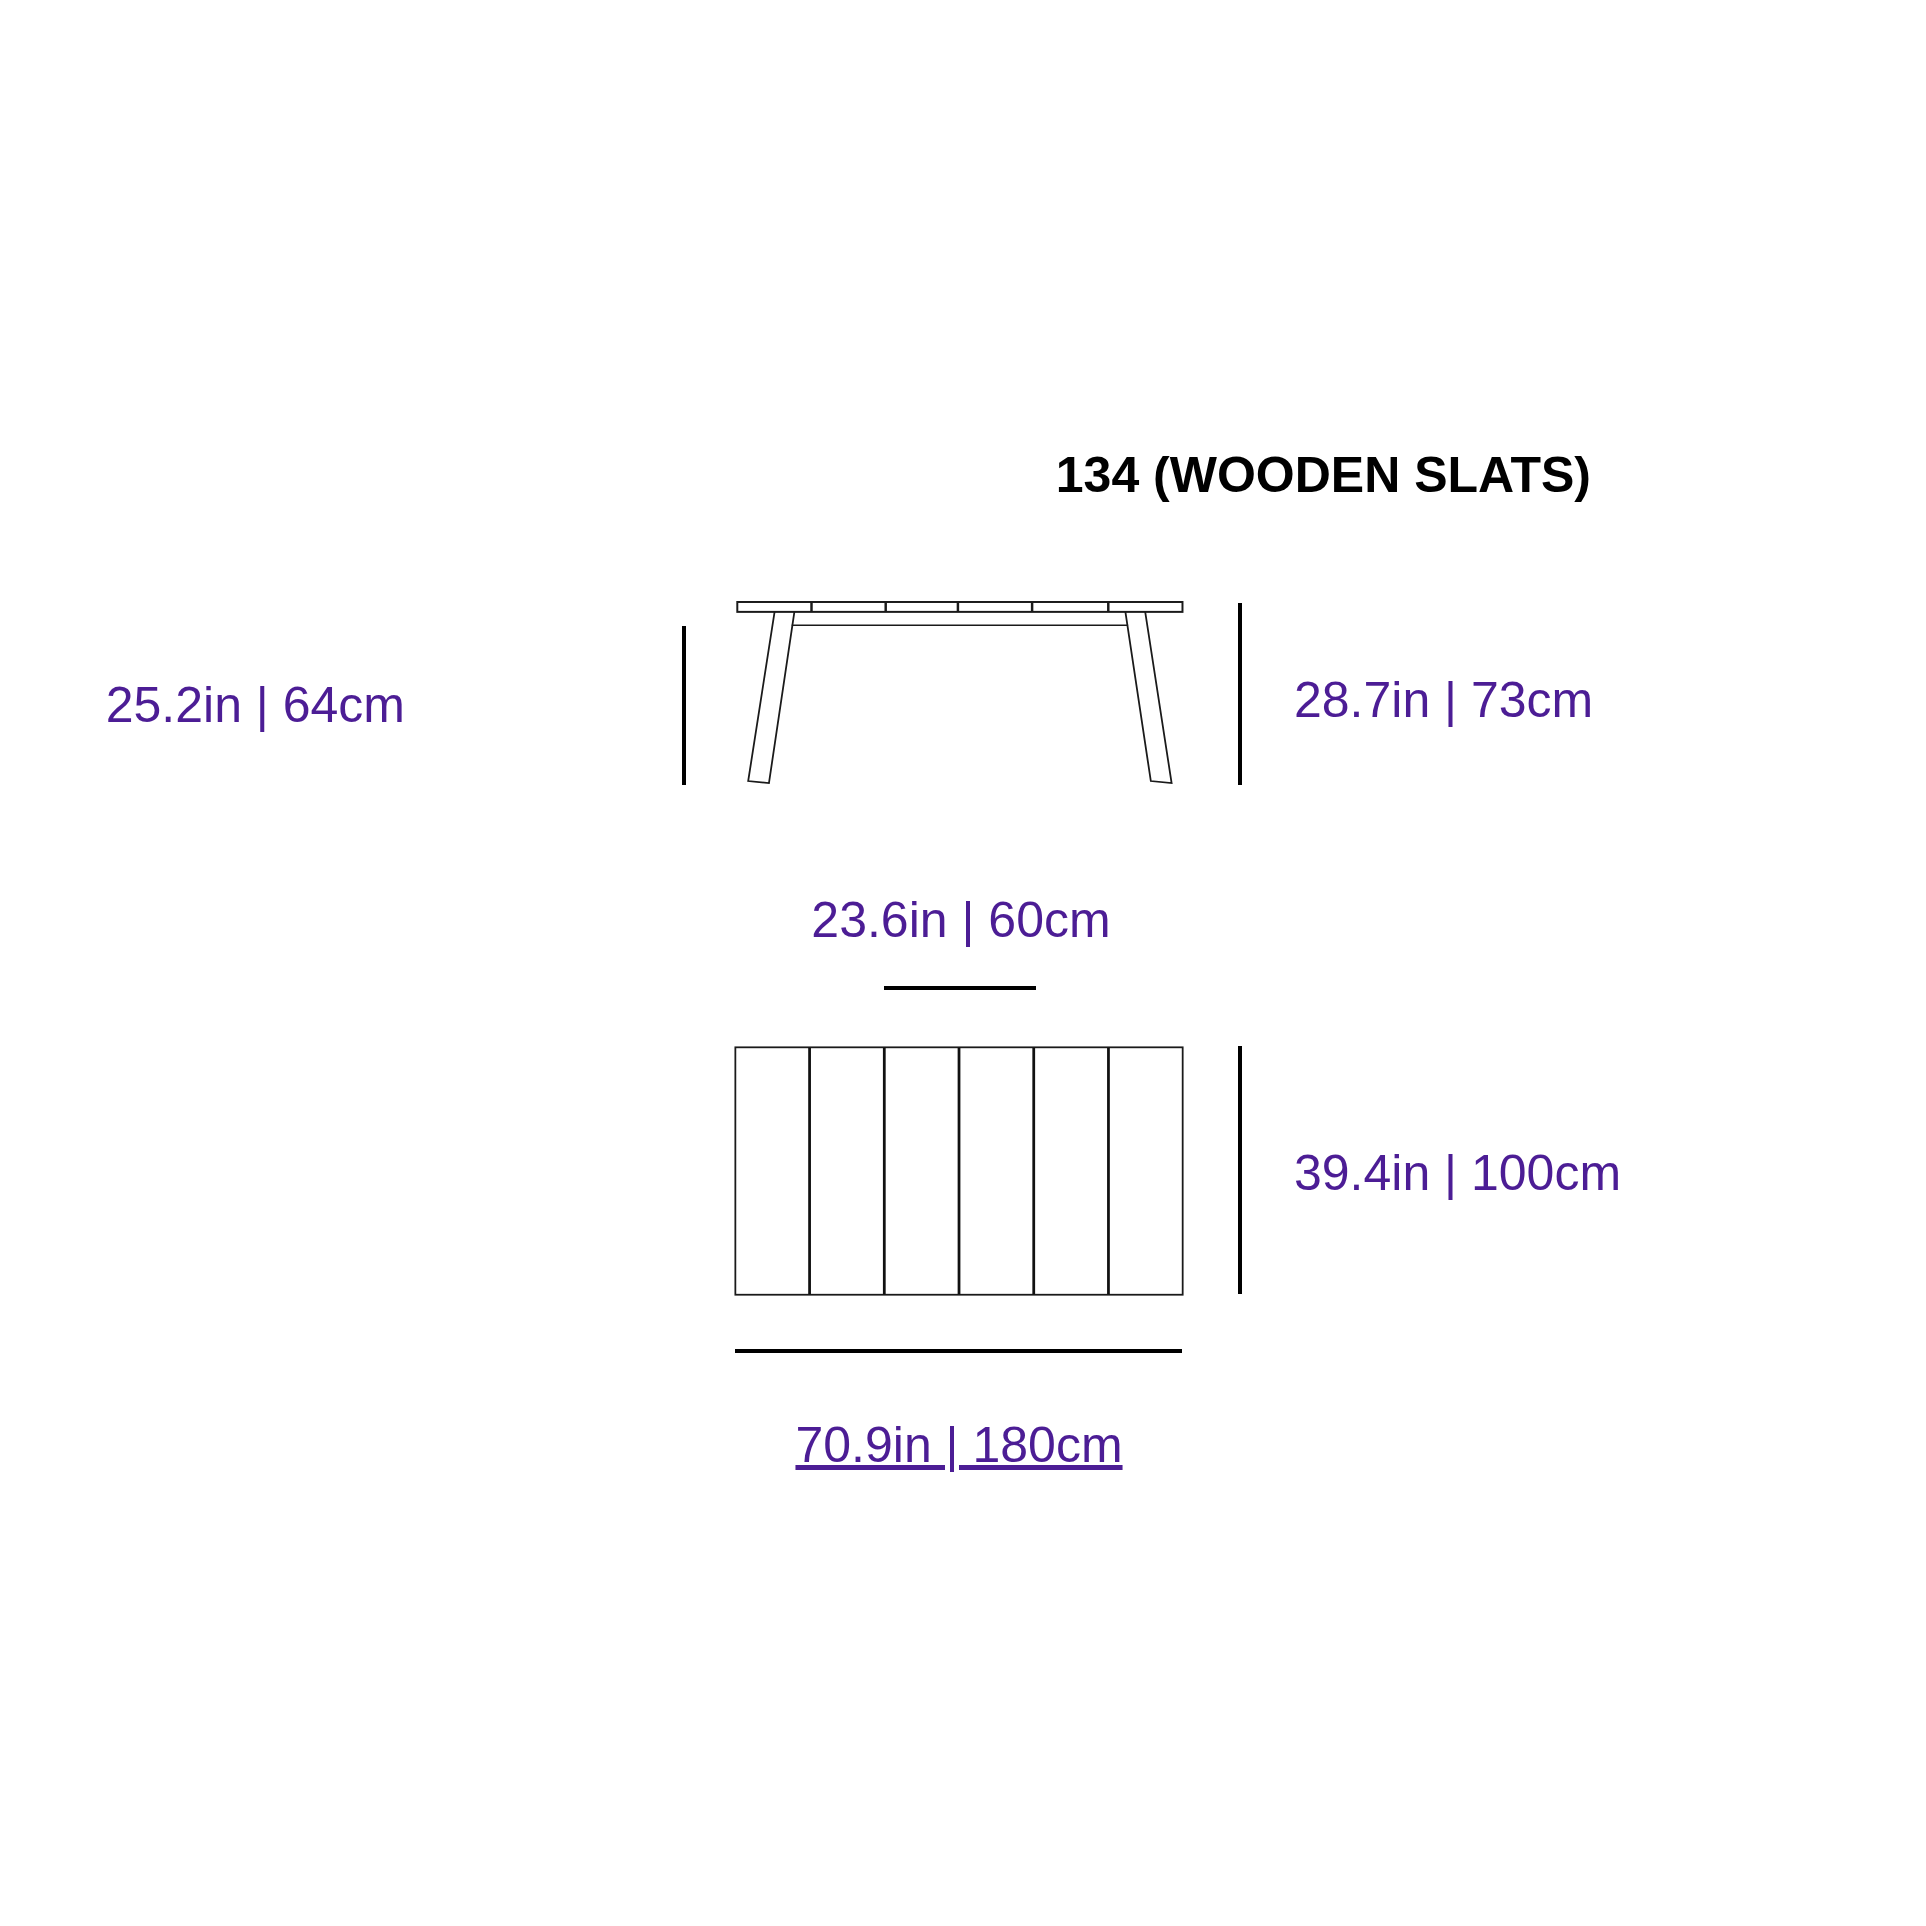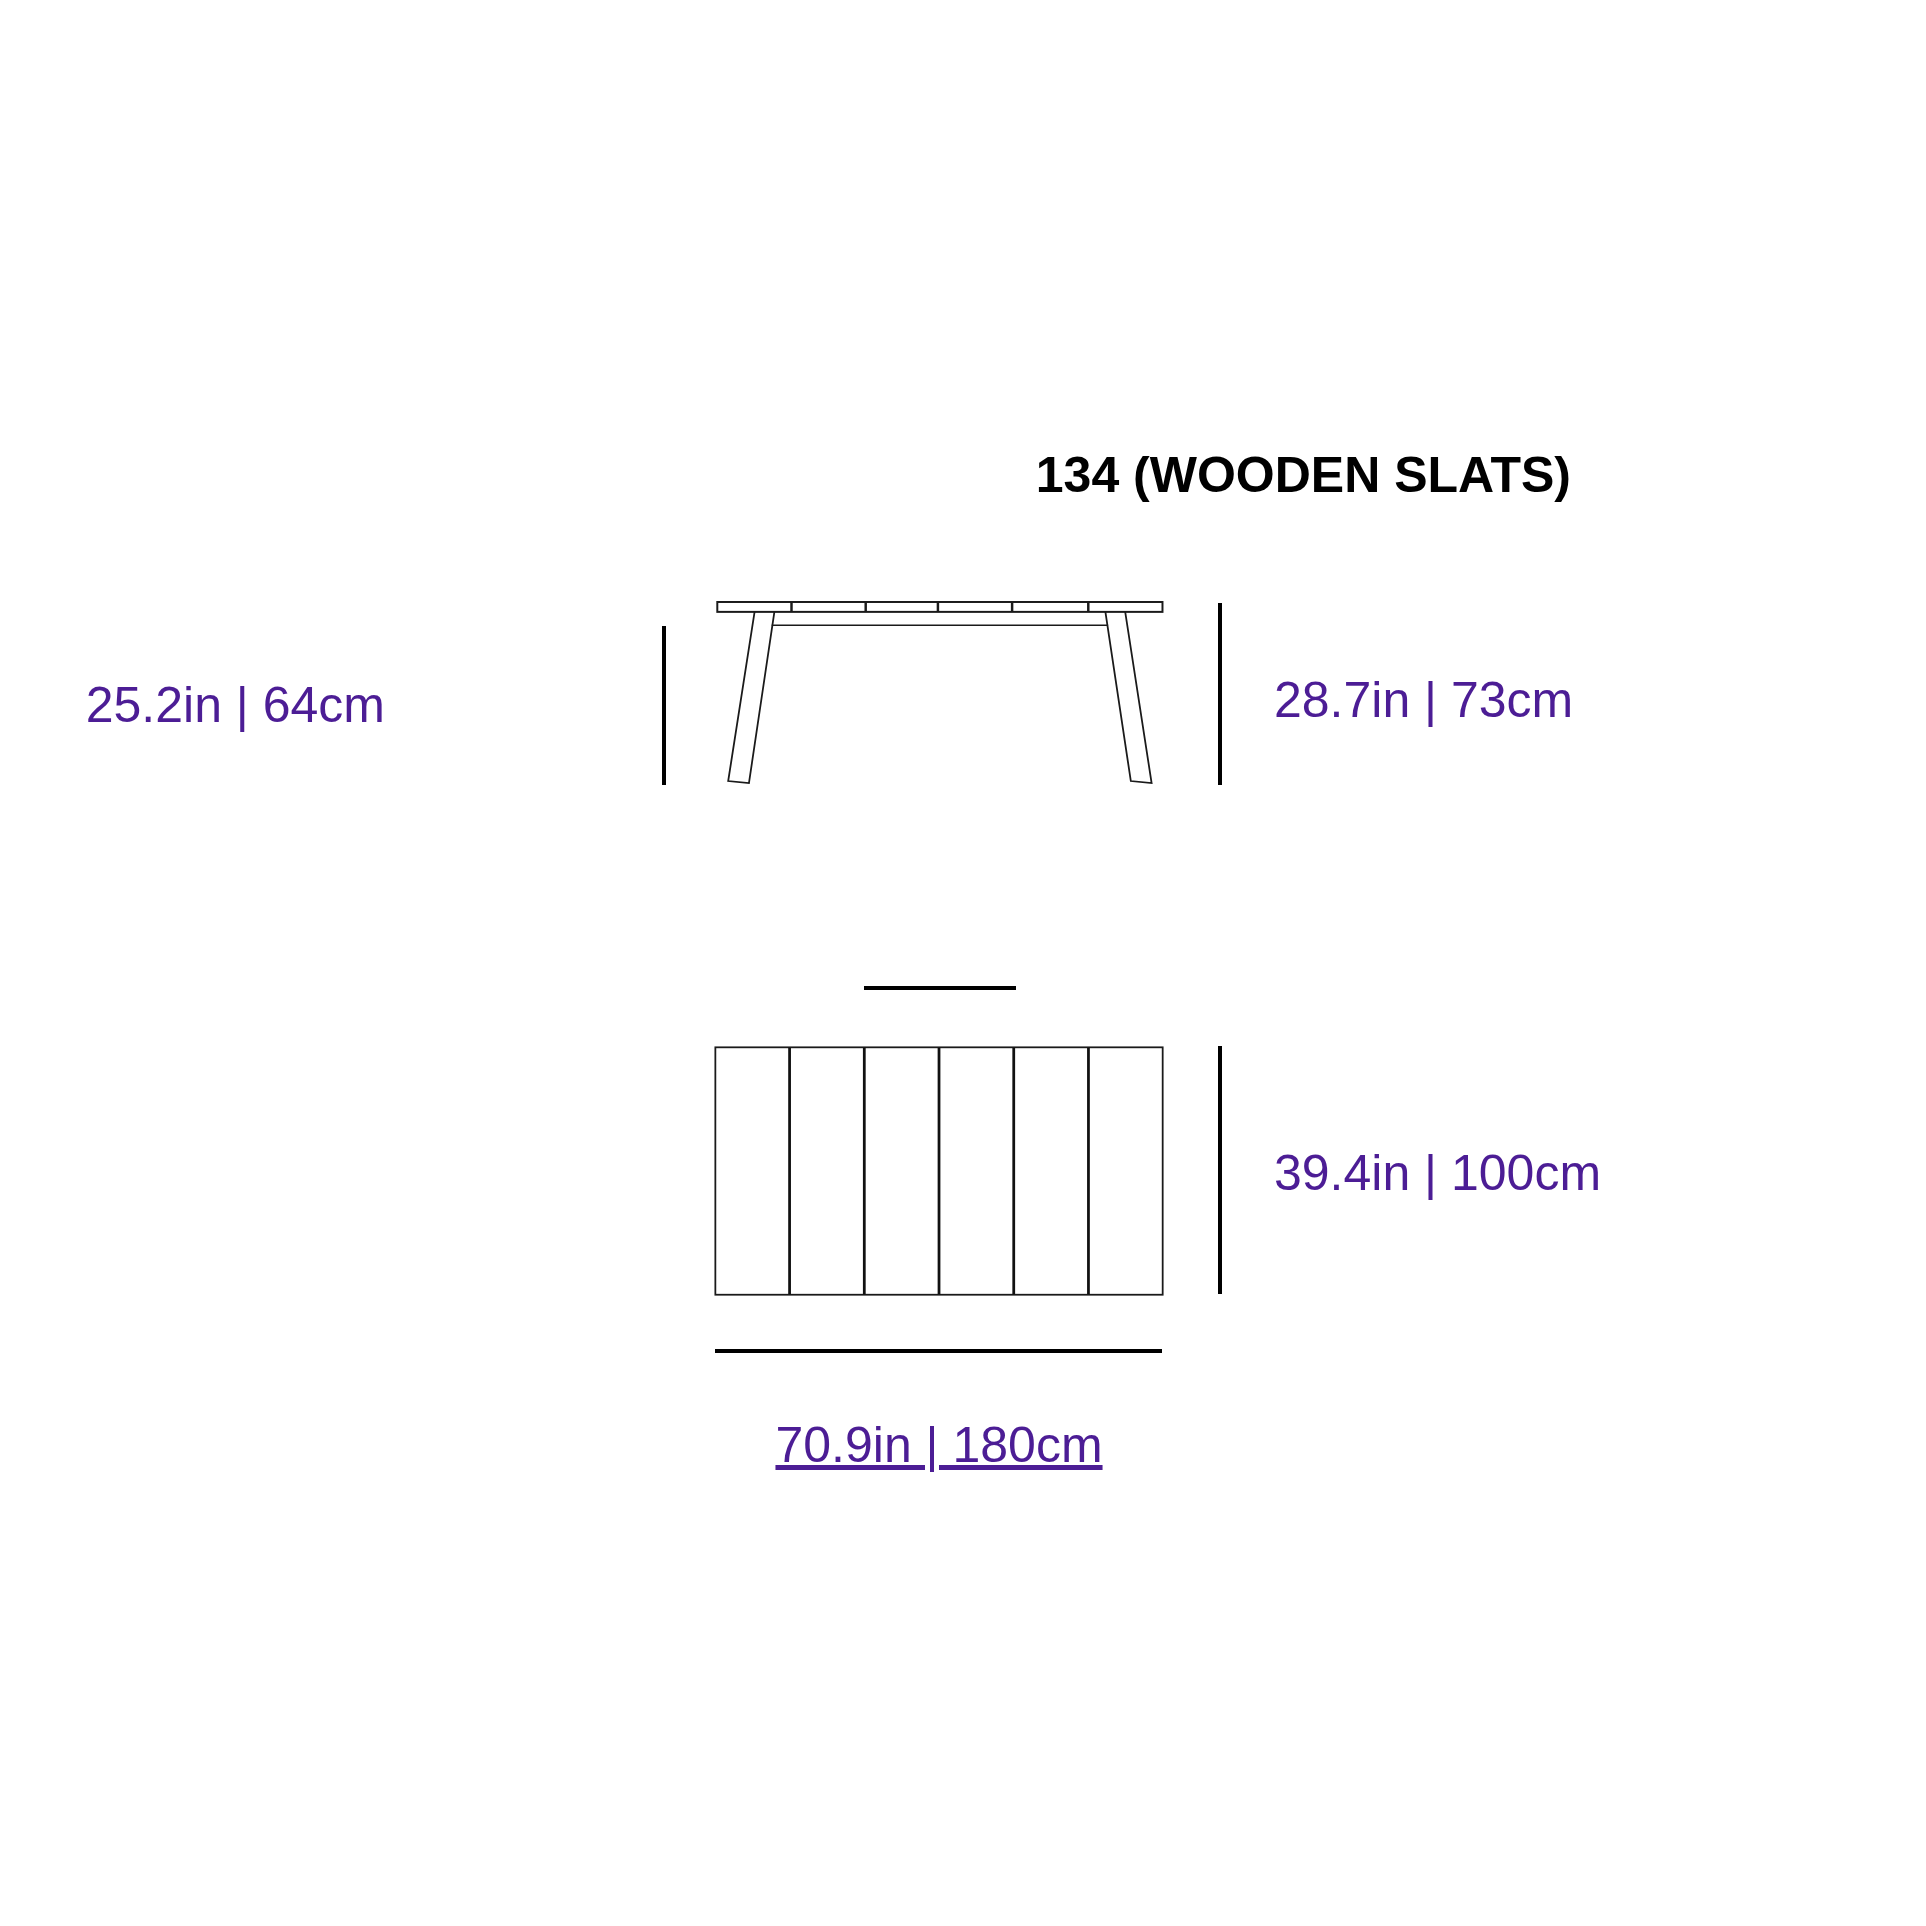--- a/index.html
+++ b/index.html
@@ -8,20 +8,21 @@
     background: #ffffff;
   }
   #canvas {
     position: relative;
     width: 1701px;
     height: 1927px;
     background: #ffffff;
     font-family: "Liberation Sans", sans-serif;
     color: #000000;
     overflow: hidden;
+    margin-left: 20px;
   }
   .dim-label {
     position: absolute;
     font-size: 50px;
     font-weight: 400;
     line-height: 1;
     white-space: nowrap;
     color: #4c1d95;
   }
   .page-title {
@@ -69,20 +70,21 @@
       <line x1="1100" y1="608" x2="1100" y2="618"></line>
     </g>
   </svg>
 
   <div class="vline" style="left: 662px; top: 626px; height: 159px;"></div>
   <div class="dim-label" style="top: 680px; right: 1316px;">25.2in | 64cm</div>
 
   <div class="vline" style="left: 1218px; top: 603px; height: 182px;"></div>
   <div class="dim-label" style="top: 675px; left: 1274px;">28.7in | 73cm</div>
 
+  <div class="dim-label center-x" style="top: 895px; left: 941px;">23.6in | 60cm</div>
   <div class="hline" style="left: 864px; top: 986px; width: 152px;"></div>
 
   <svg style="left: 693px; top: 1030px;" width="495" height="287" viewBox="700 1040 500 290">
     <rect x="722.5" y="1057.5" width="452" height="250" fill="#ffffff" stroke="#1a1a1a" stroke-width="1.8"></rect>
     <g stroke="#111111" stroke-width="2.8">
       <line x1="797.5" y1="1058" x2="797.5" y2="1307"></line>
       <line x1="873" y1="1058" x2="873" y2="1307"></line>
       <line x1="948.5" y1="1058" x2="948.5" y2="1307"></line>
       <line x1="1024" y1="1058" x2="1024" y2="1307"></line>
       <line x1="1099.5" y1="1058" x2="1099.5" y2="1307"></line>

